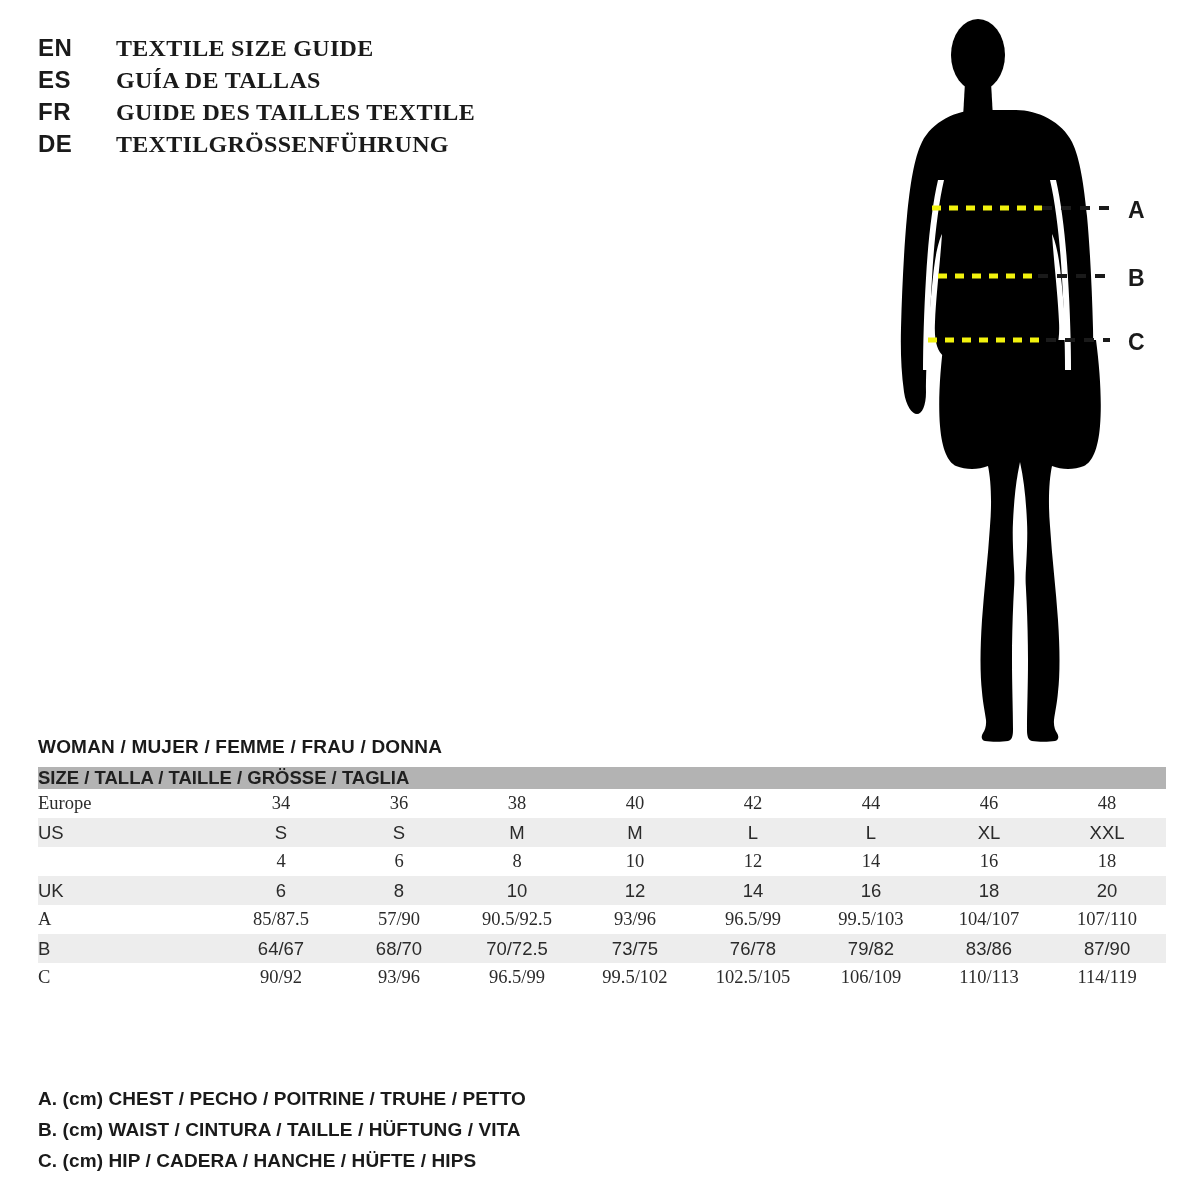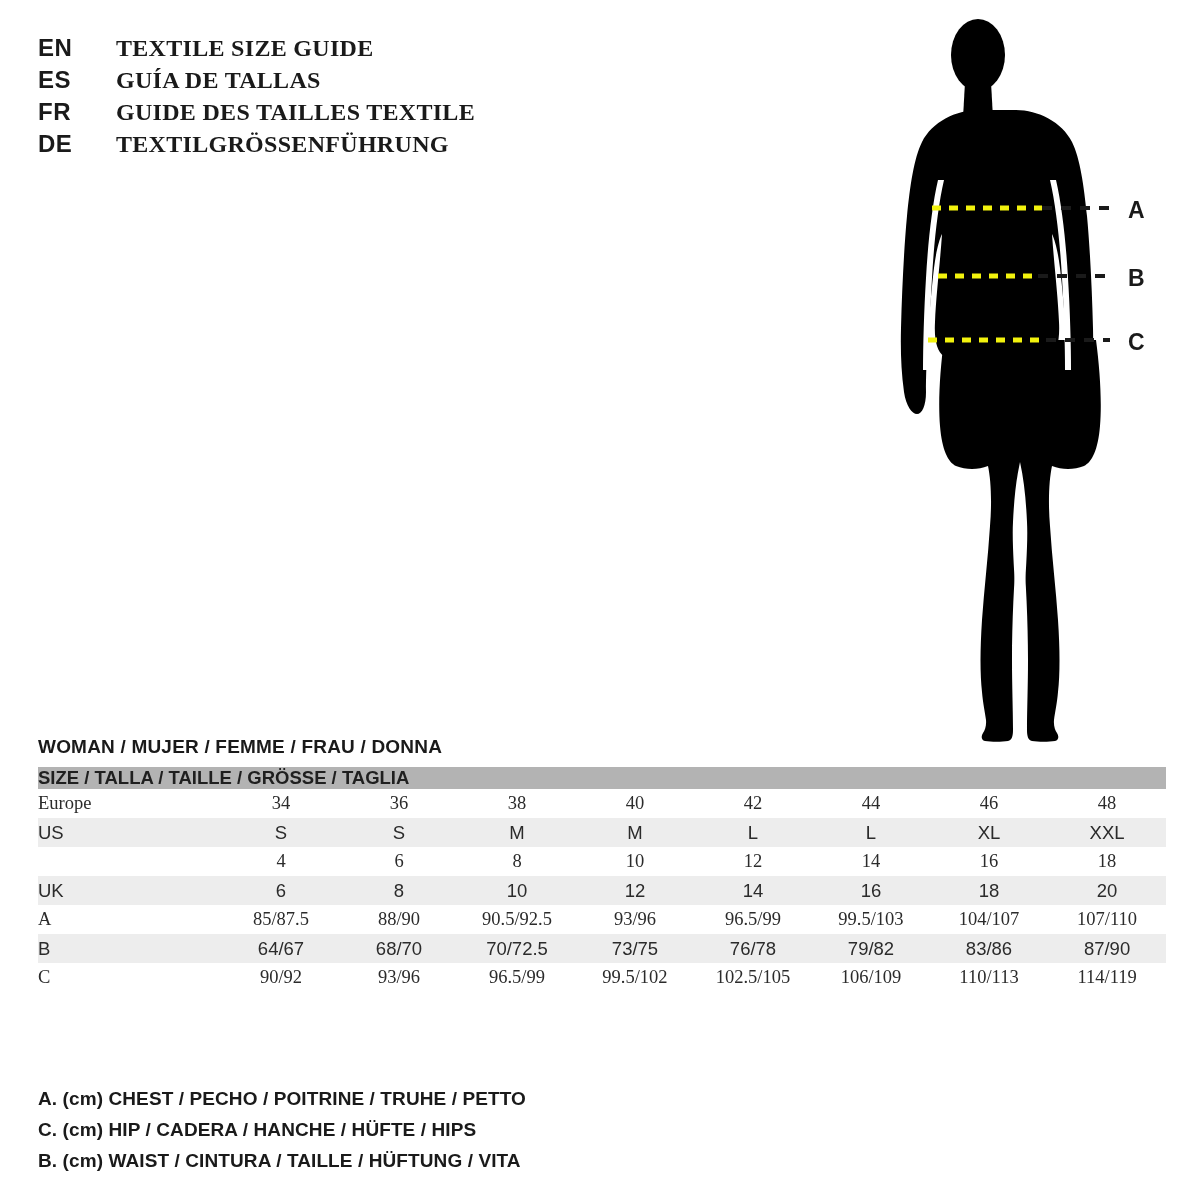--- a/index.html
+++ b/index.html
@@ -313,21 +313,21 @@
         <td class="val-cell">12</td>
         <td class="val-cell">14</td>
         <td class="val-cell">16</td>
         <td class="val-cell">18</td>
         <td class="val-cell">20</td>
       </tr>
 
       <tr class="row-plain">
         <td class="label-cell">A</td>
         <td class="val-cell">85/87.5</td>
-        <td class="val-cell">88/90</td>
+        <td class="val-cell">57/90</td>
         <td class="val-cell">90.5/92.5</td>
         <td class="val-cell">93/96</td>
         <td class="val-cell">96.5/99</td>
         <td class="val-cell">99.5/103</td>
         <td class="val-cell">104/107</td>
         <td class="val-cell">107/110</td>
       </tr>
 
       <tr class="row-alt">
         <td class="label-cell">B</td>
@@ -351,15 +351,15 @@
         <td class="val-cell">106/109</td>
         <td class="val-cell">110/113</td>
         <td class="val-cell">114/119</td>
       </tr>
     </tbody>
   </table>
 </div>
 
 <div id="footnotes">
   <div class="footnote">A. (cm) CHEST / PECHO / POITRINE / TRUHE / PETTO</div>
+  <div class="footnote">B. (cm) WAIST / CINTURA / TAILLE / HÜFTUNG / VITA</div>
   <div class="footnote">C. (cm) HIP / CADERA / HANCHE / HÜFTE / HIPS</div>
-  <div class="footnote">B. (cm) WAIST / CINTURA / TAILLE / HÜFTUNG / VITA</div>
 </div>
 
 </body></html>

